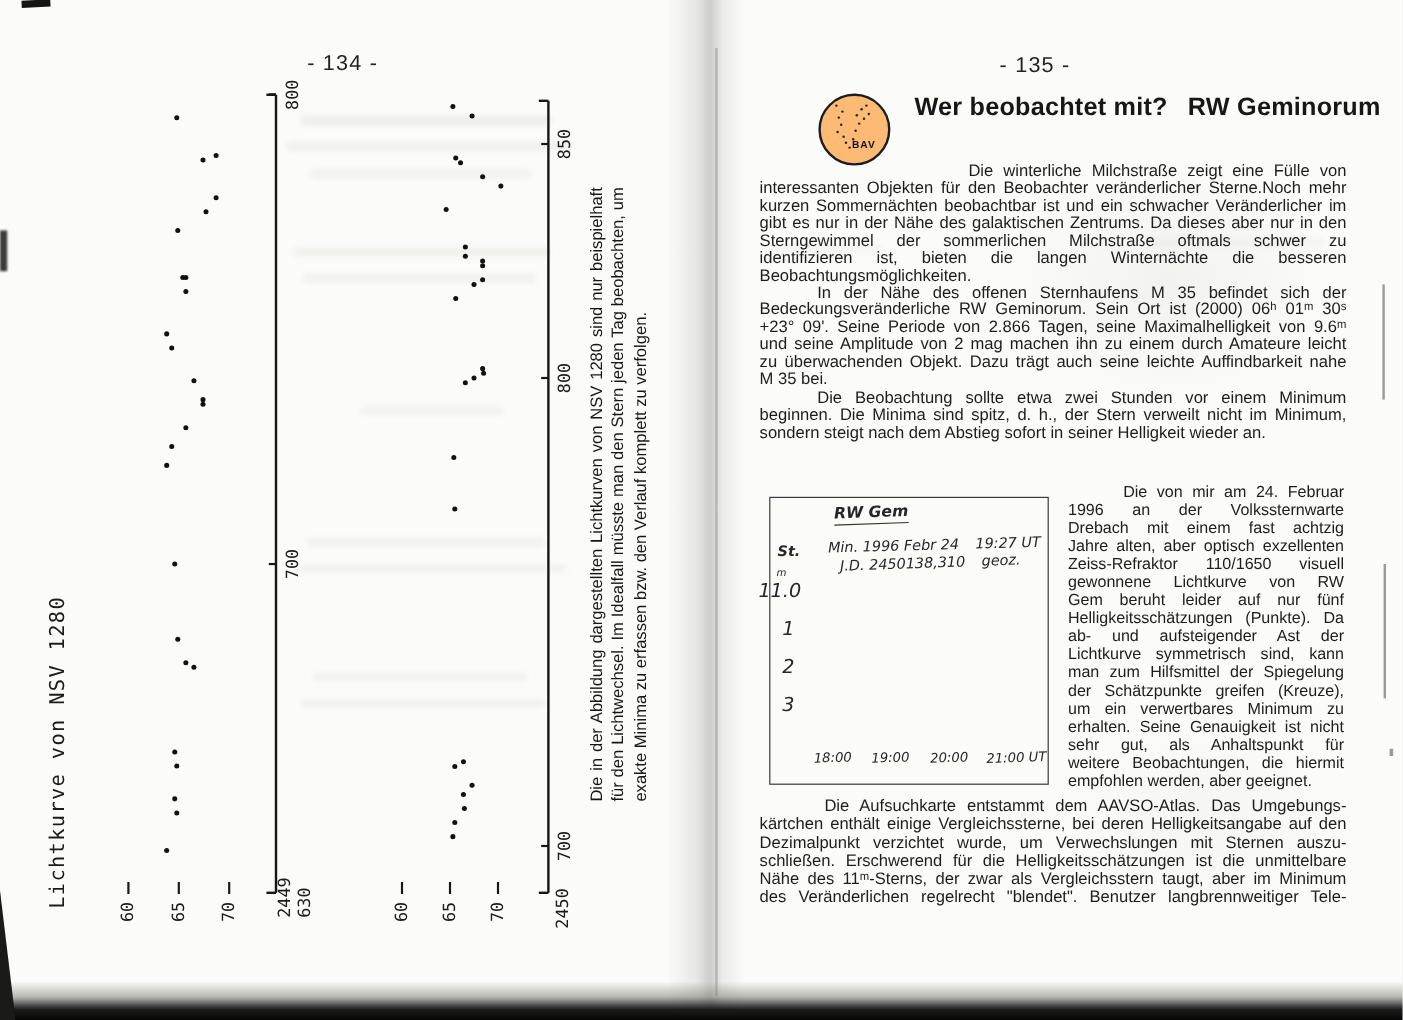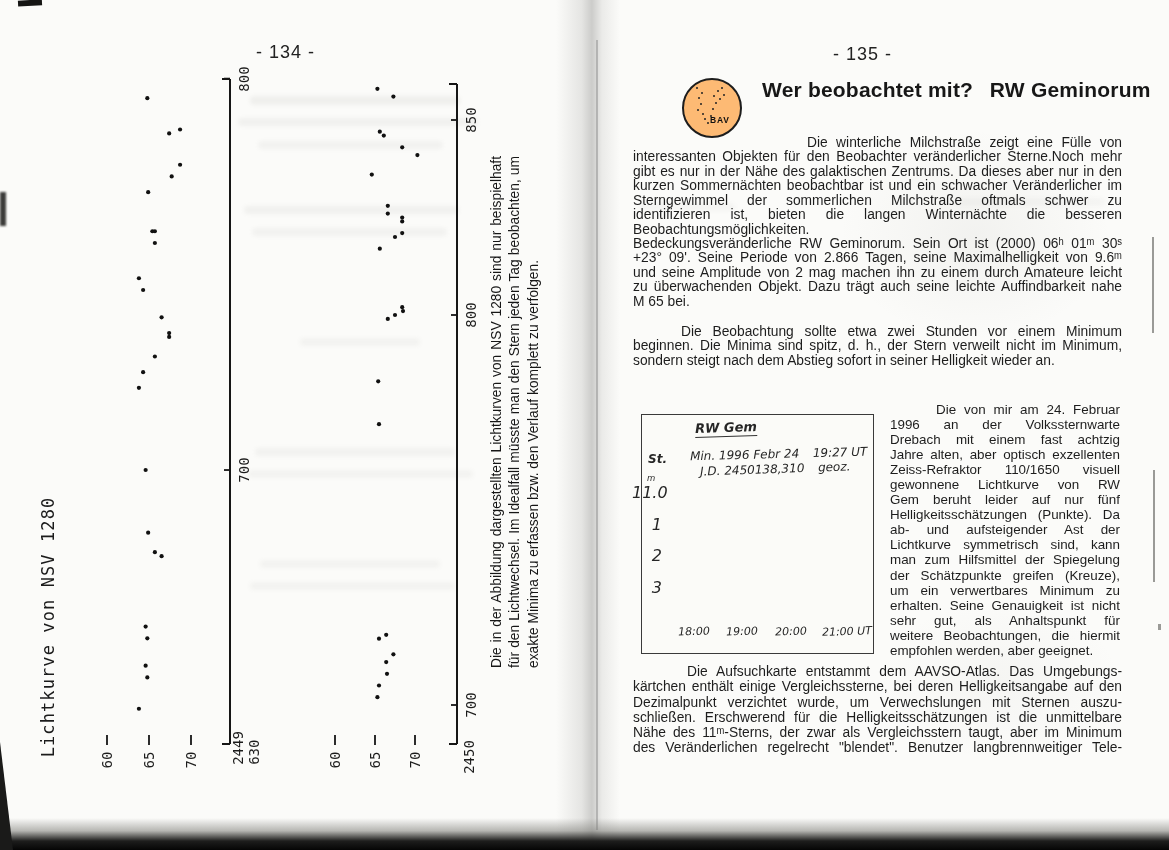--- a/index.html
+++ b/index.html
@@ -235,32 +235,33 @@
         <div class="logo-dot" style="left: 39px; top: 14px;"></div>
       </div>
     <span class="bav">BAV</span>
   </div>
 
   <h1 class="heading">Wer beobachtet mit?  RW Geminorum</h1>
 
   <div class="para" id="para-intro" style="left:633px;top:136px;width:489px;">
       <div class="line just" style="padding-left: 174px;">Die winterliche Milchstraße zeigt eine Fülle von</div>
       <div class="line just">interessanten Objekten für den Beobachter veränderlicher Sterne.Noch mehr</div>
+      <div class="line just">kurzen Sommernächten beobachtbar ist und ein schwacher Veränderlicher im</div>
       <div class="line just">gibt es nur in der Nähe des galaktischen Zentrums. Da dieses aber nur in den</div>
-      <div class="line just">kurzen Sommernächten beobachtbar ist und ein schwacher Veränderlicher im</div>
       <div class="line just">Sterngewimmel der sommerlichen Milchstraße oftmals schwer zu</div>
       <div class="line just">identifizieren ist, bieten die langen Winternächte die besseren</div>
       <div class="line left">Beobachtungsmöglichkeiten.</div>
     </div>
   <div class="para" id="para-rwgem" style="left:633px;top:237px;width:489px;">
+      <div class="line just" style="padding-left: 48px;">In der Nähe des offenen Sternhaufens M 35 befindet sich der</div>
       <div class="line just">Bedeckungsveränderliche RW Geminorum. Sein Ort ist (2000) 06ʰ 01ᵐ 30ˢ</div>
       <div class="line just">+23° 09'. Seine Periode von 2.866 Tagen, seine Maximalhelligkeit von 9.6ᵐ</div>
       <div class="line just">und seine Amplitude von 2 mag machen ihn zu einem durch Amateure leicht</div>
       <div class="line just">zu überwachenden Objekt. Dazu trägt auch seine leichte Auffindbarkeit nahe</div>
-      <div class="line left">M 65 bei.</div>
+      <div class="line left">M 35 bei.</div>
     </div>
   <div class="para" id="para-observation" style="left:633px;top:325px;width:489px;">
       <div class="line just" style="padding-left: 48px;">Die Beobachtung sollte etwa zwei Stunden vor einem Minimum</div>
       <div class="line just">beginnen. Die Minima sind spitz, d. h., der Stern verweilt nicht im Minimum,</div>
       <div class="line left">sondern steigt nach dem Abstieg sofort in seiner Helligkeit wieder an.</div>
     </div>
 
   <div class="figure-box"></div>
   <div class="fig-title hand">RW Gem</div>
   <div class="fig-ann1 hand">Min. 1996 Febr 24   19:27 UT</div>

